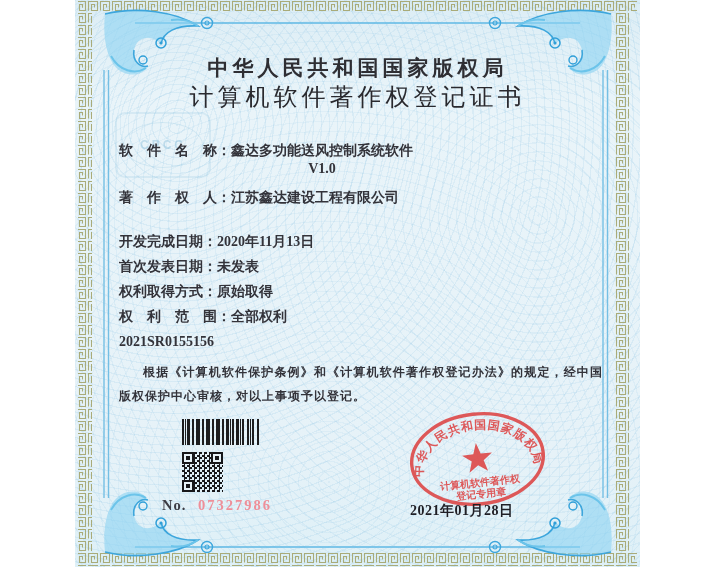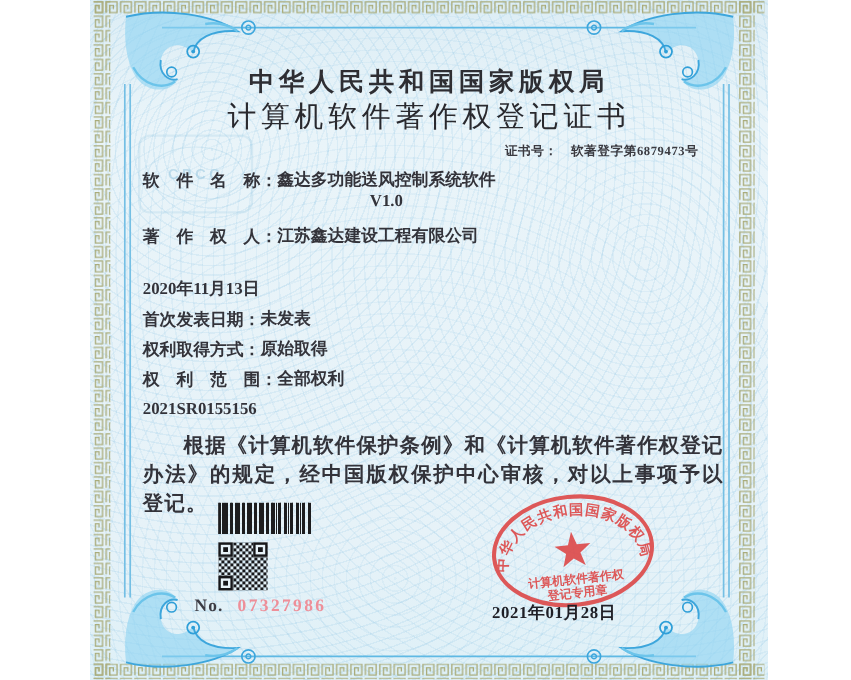--- a/index.html
+++ b/index.html
@@ -41,21 +41,21 @@
   .row .lbl { flex:0 0 89px; white-space:nowrap; }
   .row .val { white-space:nowrap; line-height:18px;text-align:center; }
   .r-name  { top:142px; }
   .r-owner { top:189px; }
   .r-dev   { top:233px; }
   .r-pub   { top:258px; }
   .r-acq   { top:283px; }
   .r-scope { top:308px; }
   .r-reg   { top:333px; }
   .statement { position:absolute; left:44px; top:360px; width:484px;
-               font-size:17px; font-weight:700; color:#33333a; line-height:24px;
+               font-size:12px; font-weight:700; color:#33333a; line-height:24px;
                text-indent:2em; letter-spacing:1px; text-align:justify; }
 
   
   .barcode { position:absolute; left:107px; top:419px; width:78px; height:26px;
     background-image:
       repeating-linear-gradient(90deg,#1d1d1f 0 2px,transparent 2px 5px),
       repeating-linear-gradient(90deg,#1d1d1f 0 1px,transparent 1px 3.4px);
   }
   .qrcode { position:absolute; left:107px; top:452px; width:41px; height:40px;
     background:repeating-conic-gradient(#17171a 0% 25%, transparent 0% 50%);
@@ -124,34 +124,34 @@
       <use href="#fl" transform="translate(540,556) scale(-1,-1)"></use>
     </svg>
 
     <div class="wm">
       <i class="ell"></i>
       <span>CPCC</span>
     </div>
 
     <div class="authority">中华人民共和国国家版权局</div>
     <div class="title">计算机软件著作权登记证书</div>
-    <div class="certno">证书号：　软著登字第6879473号</div>
 
     <div class="row r-name">
       <span class="lbl">软　件　名　称：</span>
       <span class="val">
         <div>鑫达多功能送风控制系统软件</div>
         <div>V1.0</div>
       </span>
     </div>
     <div class="row r-owner">
       <span class="lbl">著　作　权　人：</span>
       <span class="val">江苏鑫达建设工程有限公司</span>
     </div>
     <div class="row r-dev">
+      <span class="lbl">开发完成日期：</span>
       <span class="val">2020年11月13日</span>
     </div>
     <div class="row r-pub">
       <span class="lbl">首次发表日期：</span>
       <span class="val">未发表</span>
     </div>
     <div class="row r-acq">
       <span class="lbl">权利取得方式：</span>
       <span class="val">原始取得</span>
     </div>

